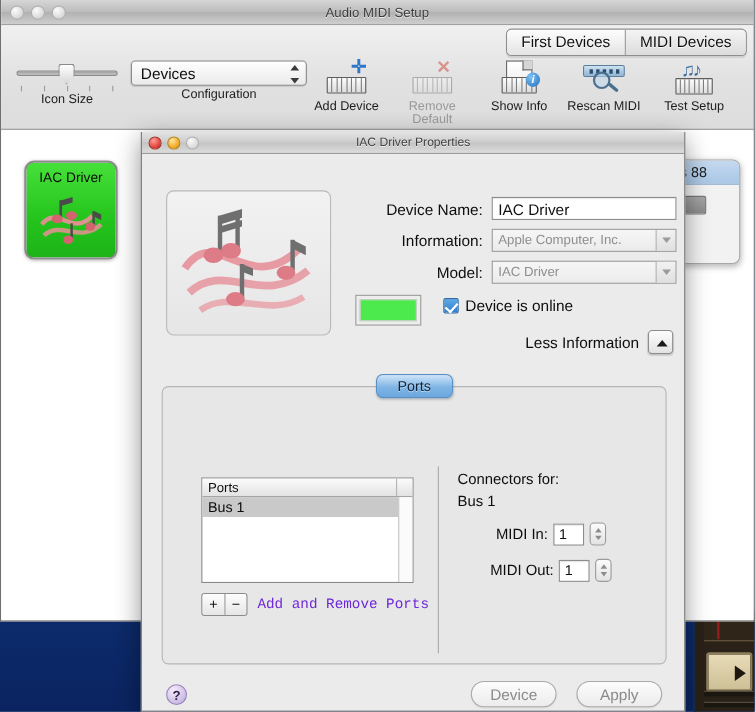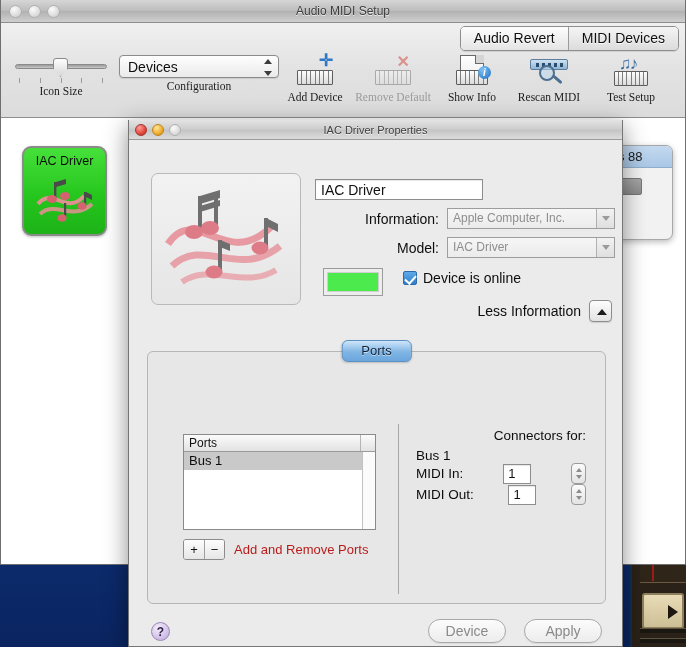--- a/index.html
+++ b/index.html
@@ -117,21 +117,21 @@
     cursor: default;
   }
   .seg + .seg { border-left: 1px solid #9b9b9b; }
   .seg.active { background: linear-gradient(180deg,#f4f4f4,#dcdcdc); }
 
   .tool-row { position: absolute; left: 0; top: 28px; width: 686px; height: 66px; }
   .tool-item {
     position: absolute; text-align: center;
     font-size: 11.5px; color: #1c1c1c;
   }
-  .tool-item .cap { display:block; margin-top: 2px; font-family: Liberation Serif, serif; }
+  .tool-item .cap { display:block; margin-top: 2px; }
   .tool-item.disabled .cap { color: #9a9a9a; }
 
   
   #icon-size { left: 14px; top: 6px; width: 92px; }
   .slider-track {
     position: relative; height: 20px;
   }
   .slider-track .bar {
     position: absolute; left: 0; right: 0; top: 7px; height: 5px;
     background: linear-gradient(180deg,#9a9a9a,#c9c9c9);
@@ -363,28 +363,28 @@
     background: #fbfbfb; border-left: 1px solid #c2c2c2;
   }
   #ports-buttons { position: absolute; left: 35px; top: 187px; display: flex; align-items: center; gap: 9px; }
   .seg-btns { display: flex; border: 1px solid #8b8b8b; border-radius: 3px; overflow: hidden; }
   .seg-btns button {
     width: 20px; height: 19px; font-size: 13px; line-height: 16px;
     background: linear-gradient(180deg,#fdfdfd,#e6e6e6);
     border: none; color: #111; cursor: default; font-family: inherit; padding: 0;
   }
   .seg-btns button + button { border-left: 1px solid #9f9f9f; }
-  #ports-buttons .lbl { font-size: 13px; color: #b91c1c; }
+  #ports-buttons .lbl { font-size: 13px; color: #6d28d9; font-family: Liberation Mono, monospace; }
 
   #vdiv { position: absolute; left: 250px; top: 72px; width: 1px; height: 170px; background: #a8a8a8; }
 
   #connectors { position: absolute; left: 268px; top: 76px; }
-  #connectors .ctitle { font-size: 13.5px; color: #0d0d0d; text-align: right; }
+  #connectors .ctitle { font-size: 13.5px; color: #0d0d0d; }
   #connectors .cbus { font-size: 13.5px; color: #0d0d0d; margin-top: 5px; }
-  .spin-row { display: flex; align-items: center; justify-content: space-between; gap: 5px; width: 170px; }
+  .spin-row { display: flex; align-items: center; justify-content: center; gap: 5px; margin-top: 12px; width: 170px; }
   .spin-row .slabel { font-size: 13.5px; color: #0d0d0d; }
   .spin-field {
     width: 28px; height: 20px; background: #fff; border: 1px solid #8d8d8d;
     font-size: 13px; color: #111; padding: 1px 0 0 4px;
     box-shadow: inset 0 1px 1px rgba(0,0,0,.10);
   }
   .stepper {
     width: 15px; height: 21px; border-radius: 4px;
     background: linear-gradient(180deg,#fbfbfb,#e3e3e3);
     border: 1px solid #9b9b9b; position: relative;
@@ -437,21 +437,21 @@
       <span class="light dim"></span>
       <span class="light dim"></span>
       <span class="light dim"></span>
     </div>
     <div class="title">Audio MIDI Setup</div>
   </div>
 
   <div id="main-toolbar">
 
     <div id="tab-group">
-      <div class="seg">Audio Revert</div>
+      <div class="seg">First Devices</div>
       <div class="seg active">MIDI Devices</div>
     </div>
 
     <div class="tool-row">
 
       <div class="tool-item" id="icon-size">
         <div class="slider-track">
           <div class="bar"></div>
           <div class="thumb"></div>
         </div>
@@ -628,20 +628,21 @@
         <ellipse cx="108" cy="74" rx="8.5" ry="6.5" fill="#dd7b86"></ellipse>
         <g fill="#6f6f6f">
             <rect x="66" y="66" width="4" height="30"></rect>
             <path d="M68 66 L78 70 L78 77 L68 73 Z"></path>
           </g>
         <ellipse cx="62" cy="98" rx="8.5" ry="6.5" fill="#dd7b86"></ellipse>
       </svg>
     </div>
 
     <div class="field-row" style="left:186px; top:39px;">
+      <span class="field-label" style="width:124px; margin-right:8px;">Device Name:</span>
       <span class="txtfield" style="width:168px;">IAC Driver</span>
     </div>
 
     <div class="field-row" style="left:186px; top:68px;">
       <span class="field-label" style="width:124px; margin-right:8px;">Information:</span>
       <span class="combo" style="width:168px;">
         <span>Apple Computer, Inc.</span>
         <span class="cbtn"></span>
       </span>
     </div>

